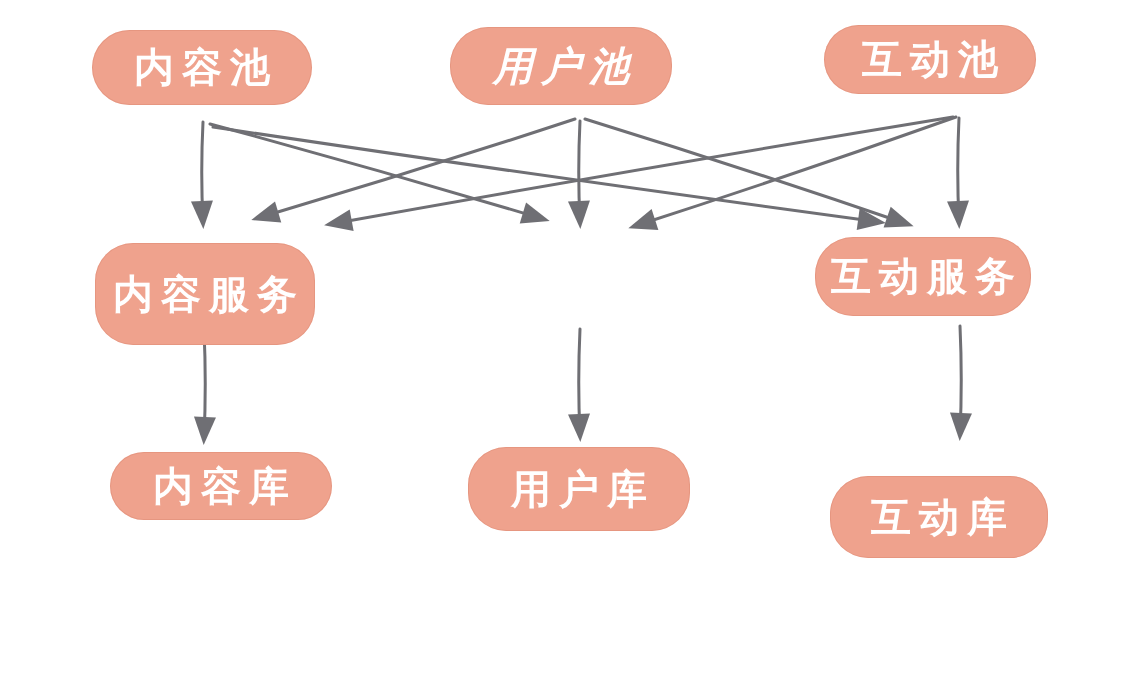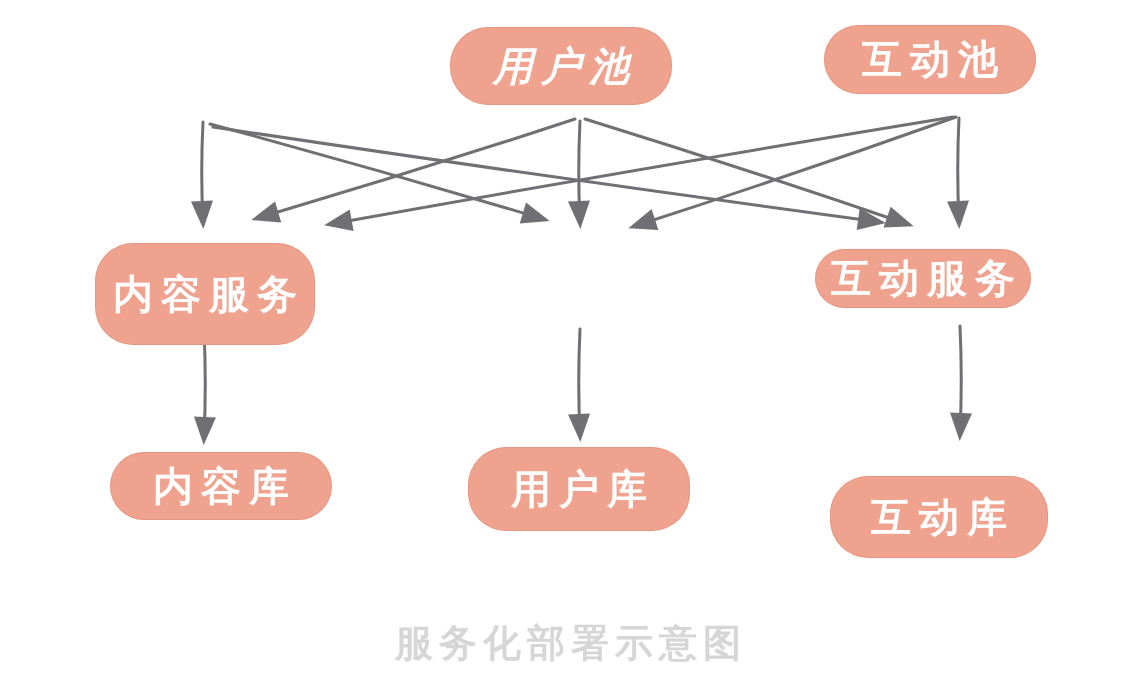--- a/index.html
+++ b/index.html
@@ -70,39 +70,41 @@
         <path d="M585,119 Q746.7750514995773,169.1231754012963 907,224" fill="none" stroke="#6F6F74" stroke-width="3" stroke-linecap="round" marker-end="url(#ah)"></path>
         <path d="M953,117 Q641.5761612669131,168.03618979457926 331,224" fill="none" stroke="#6F6F74" stroke-width="3" stroke-linecap="round" marker-end="url(#ah)"></path>
         <path d="M956,117 Q796.303831310946,173.86724633773989 635,226" fill="none" stroke="#6F6F74" stroke-width="3" stroke-linecap="round" marker-end="url(#ah)"></path>
         <path d="M959,118 Q956.5,170 959,222" fill="none" stroke="#6F6F74" stroke-width="3" stroke-linecap="round" marker-end="url(#ah)"></path>
         <path d="M204,330 Q206.5,384 204,438" fill="none" stroke="#6F6F74" stroke-width="3" stroke-linecap="round" marker-end="url(#ah)"></path>
         <path d="M580,329 Q577.5,382 580,435" fill="none" stroke="#6F6F74" stroke-width="3" stroke-linecap="round" marker-end="url(#ah)"></path>
         <path d="M960,326 Q962.5,380 960,434" fill="none" stroke="#6F6F74" stroke-width="3" stroke-linecap="round" marker-end="url(#ah)"></path>
       </g>
   </svg>
 
+  <div class="node" style="left:92px;  top:30px; width:220px; height:75px;">
+    <span>内容池</span>
+  </div>
   <div class="node" style="left:450px; top:27px; width:222px; height:78px;font-style:italic;">
     <span>用户池</span>
   </div>
   <div class="node" style="left:824px; top:25px; width:212px; height:69px;">
     <span>互动池</span>
   </div>
 
   <div class="node" style="left:95px;  top:243px; width:220px; height:102px;">
     <span>内容服务</span>
   </div>
-  <div class="node" style="left:815px; top:237px; width:216px; height:59px;margin-top:12px;">
+  <div class="node" style="left:815px; top:237px; width:216px; height:79px;">
     <span>互动服务</span>
   </div>
 
   <div class="node" style="left:110px; top:452px; width:222px; height:68px;">
     <span>内容库</span>
   </div>
   <div class="node" style="left:468px; top:447px; width:222px; height:84px;align-items:center;">
     <span>用户库</span>
   </div>
   <div class="node" style="left:830px; top:446px; width:218px; height:82px;margin-top:30px;">
     <span>互动库</span>
   </div>
 
-  <div class="caption">服务化部署示意图</div>
 
 </div>
 
 </body></html>

